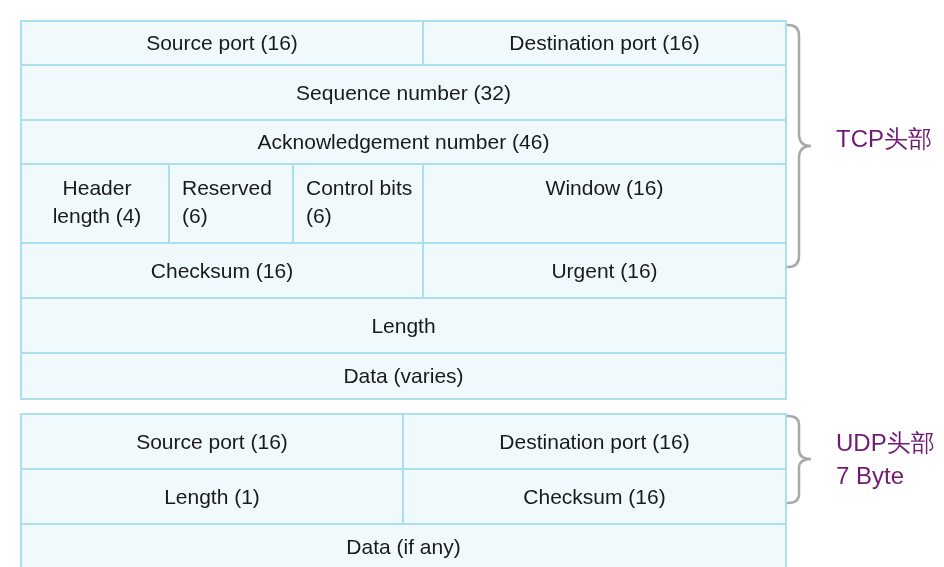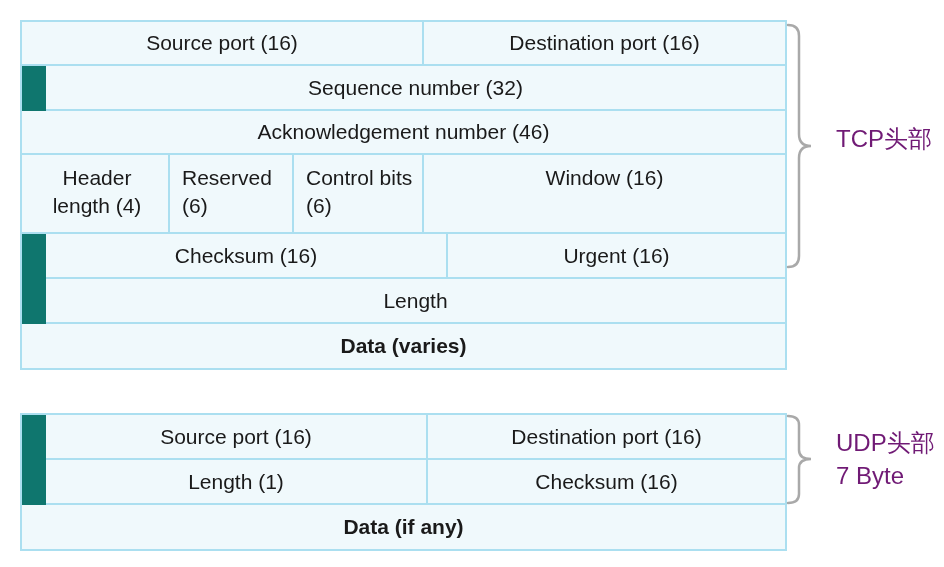--- a/index.html
+++ b/index.html
@@ -13,45 +13,45 @@
     height: 567px;
     font-family: "Liberation Sans", "DejaVu Sans", sans-serif;
     color: #1a1a1a;
     overflow: hidden;
   }
   .hdr-table {
     position: absolute;
     left: 20px;
     border: 2px solid #abdff0;
     box-sizing: border-box;
-    background: #0f766e;
+    background: #f0abfc;
   }
   .tcp-table { top: 20px; width: 767px; }
   .udp-table { top: 413px; width: 767px; }
   .row {
     display: flex;
     border-bottom: 2px solid #abdff0;
     box-sizing: border-box;
   }
-  .row:last-child { border-bottom: none; font-weight: bold; }
+  .row:last-child { border-bottom: none; }
   .cell {
     background: #f0f9fc;
     box-sizing: border-box;
     border-right: 2px solid #abdff0;
     display: flex;
     align-items: center;
     justify-content: center;
     font-size: 21px;
     line-height: 28px;
     text-align: center;
   }
   .cell:last-child { border-right: none; }
   .grow { flex: 1 1 auto; }
   .h44 { height: 44px; }
-  .h45 { height: 45px; margin-left: 24px; }
+  .h45 { height: 55px; }
   .h79 { height: 79px; }
   .top-align {
     align-items: flex-start;
     padding-top: 9px;
   }
   .left-align {
     justify-content: flex-start;
     text-align: left;
     padding-left: 12px;
     padding-right: 8px;

